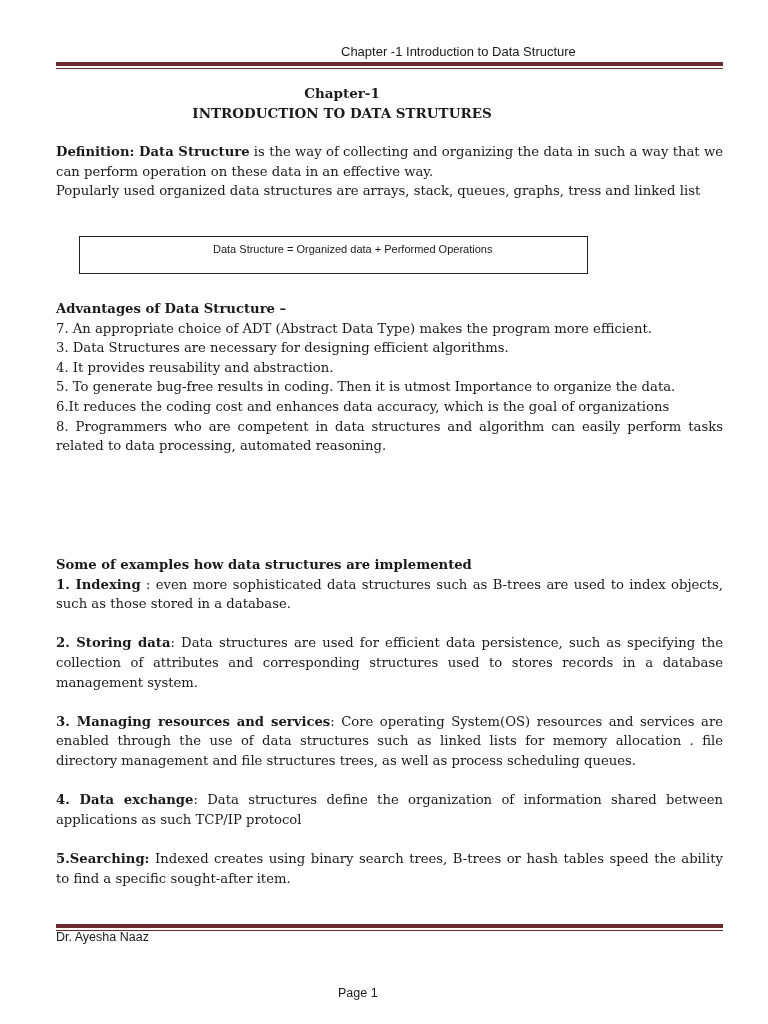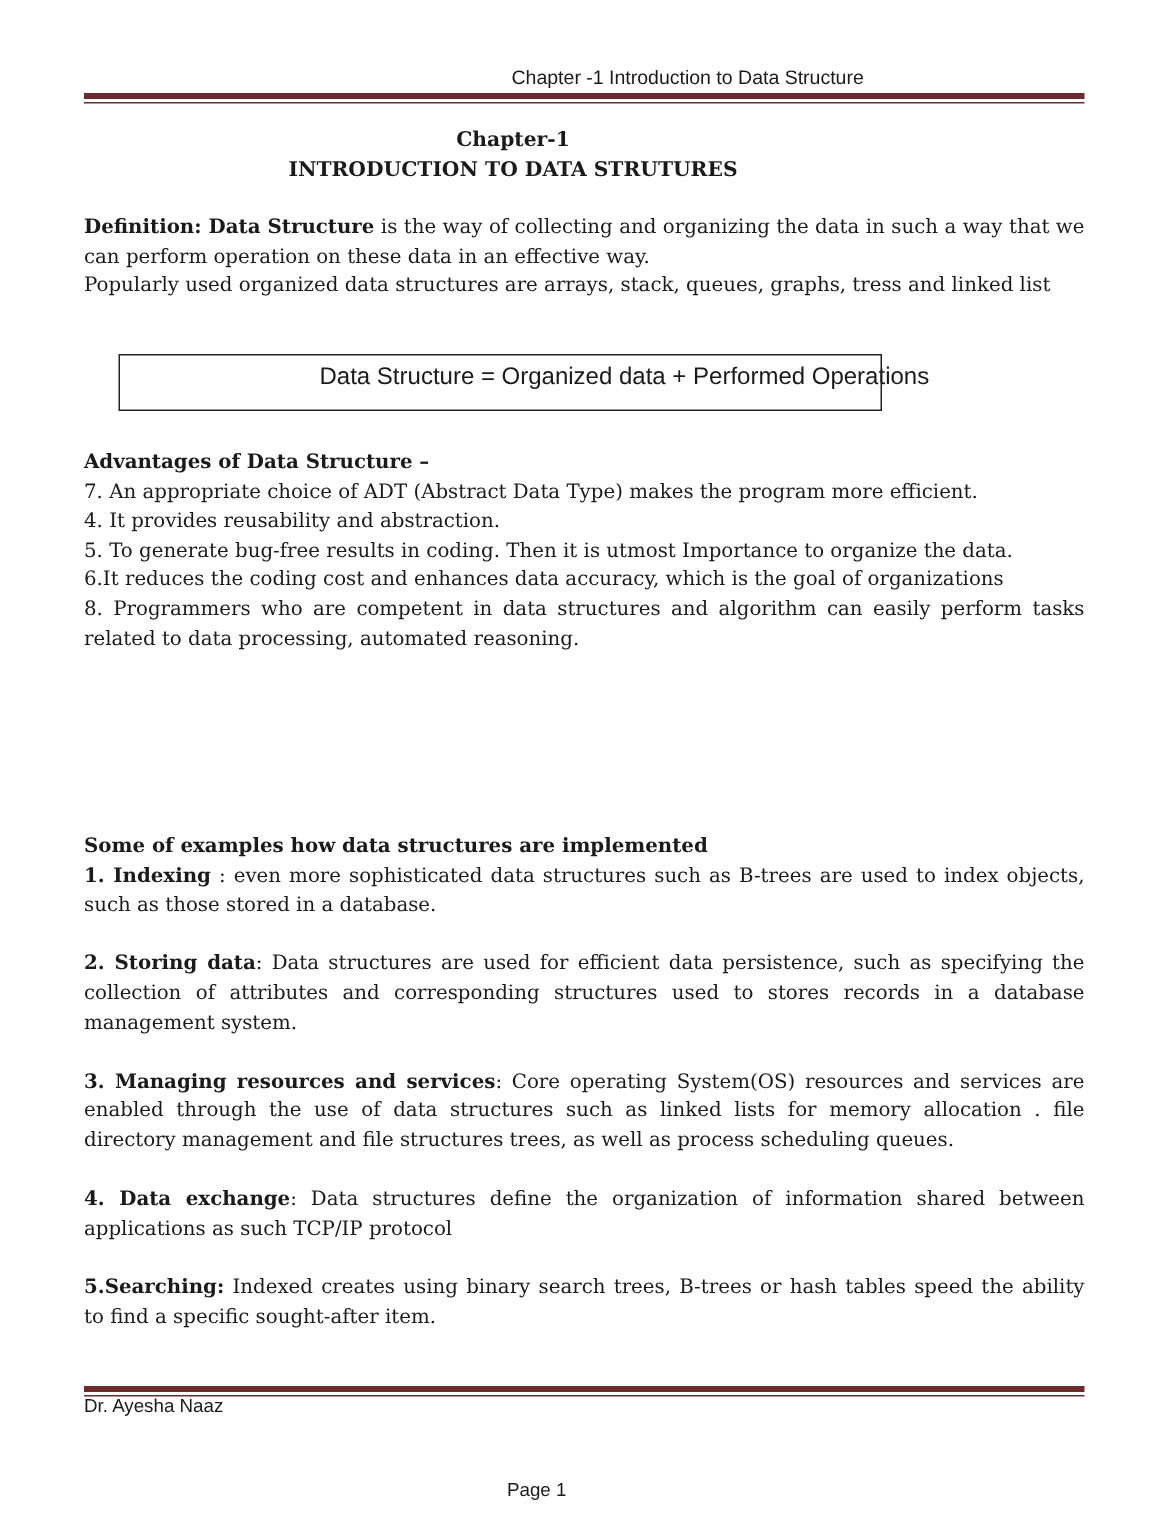--- a/index.html
+++ b/index.html
@@ -9,21 +9,21 @@
     .running-head span { position:absolute; left:341px; top:0; white-space:nowrap; }
     .rule { position:absolute; left:56px; width:667px; }
     .rule .thick { height:4px; background:#6b2a2e; }
     .rule .gap { height:2px; background:#ffffff; }
     .rule .thin { height:1px; background:#6b2a2e; }
     .title-block { position:absolute; top:83px; left:0; width:684px; text-align:center; font-family:"DejaVu Serif", serif; font-weight:bold; font-size:13.5px; line-height:20px; }
     .body { position:absolute; left:56px; width:667px; font-family:"DejaVu Serif", serif; font-size:13.2px; line-height:19.6px; text-align:justify; }
     .body p { margin:0; }
     .body b { font-weight:bold; }
     .formula-box { position:absolute; left:79px; top:236px; width:507px; height:36px; border:1px solid #222; }
-    .formula-box span { position:absolute; left:133px; top:6px; font-family:"Liberation Sans", sans-serif; font-size:16px; white-space:nowrap; }
+    .formula-box span { position:absolute; left:133px; top:6px; font-family:"Liberation Sans", sans-serif; font-size:11px; white-space:nowrap; }
     .footer { position:absolute; top:930px; left:56px; width:667px; font-family:"Liberation Sans", sans-serif; font-size:12.5px; }
     .footer .author { position:absolute; left:0; top:0; }
     .footer .pagenum { position:absolute; left:282px; top:12px;margin-top:44px; }
     .spacer { height:19.6px; }
   </style>
 </head>
 <body>
 
 <div class="page">
 
@@ -47,20 +47,21 @@
     <p>Popularly used organized data structures are arrays, stack, queues, graphs, tress and linked list</p>
   </div>
 
   <div class="formula-box">
     <span>Data Structure = Organized data + Performed Operations</span>
   </div>
 
   <div class="body" style="top:299px;">
     <p><b>Advantages of Data Structure –</b></p>
     <p style="text-align:left;white-space:nowrap;">7. An appropriate choice of ADT (Abstract Data Type) makes the program more efficient.</p>
+    <p>3. Data Structures are necessary for designing efficient algorithms.</p>
     <p>4. It provides reusability and abstraction.</p>
     <p>5. To generate  bug-free results in coding. Then it is utmost Importance to organize the data.</p>
     <p>6.It reduces the coding cost and enhances data accuracy, which is the goal of organizations</p>
     <p>8. Programmers who are competent in data structures and algorithm can easily perform tasks related to data processing, automated reasoning.</p>
   </div>
 
   <div class="body" style="top:555px;">
     <p><b>Some of examples how data structures are implemented</b></p>
     <p><b>1. Indexing</b><span> : even more sophisticated data structures such as B-trees are used to index objects, such as those stored in a database.</span></p>
     <div class="spacer"></div>

